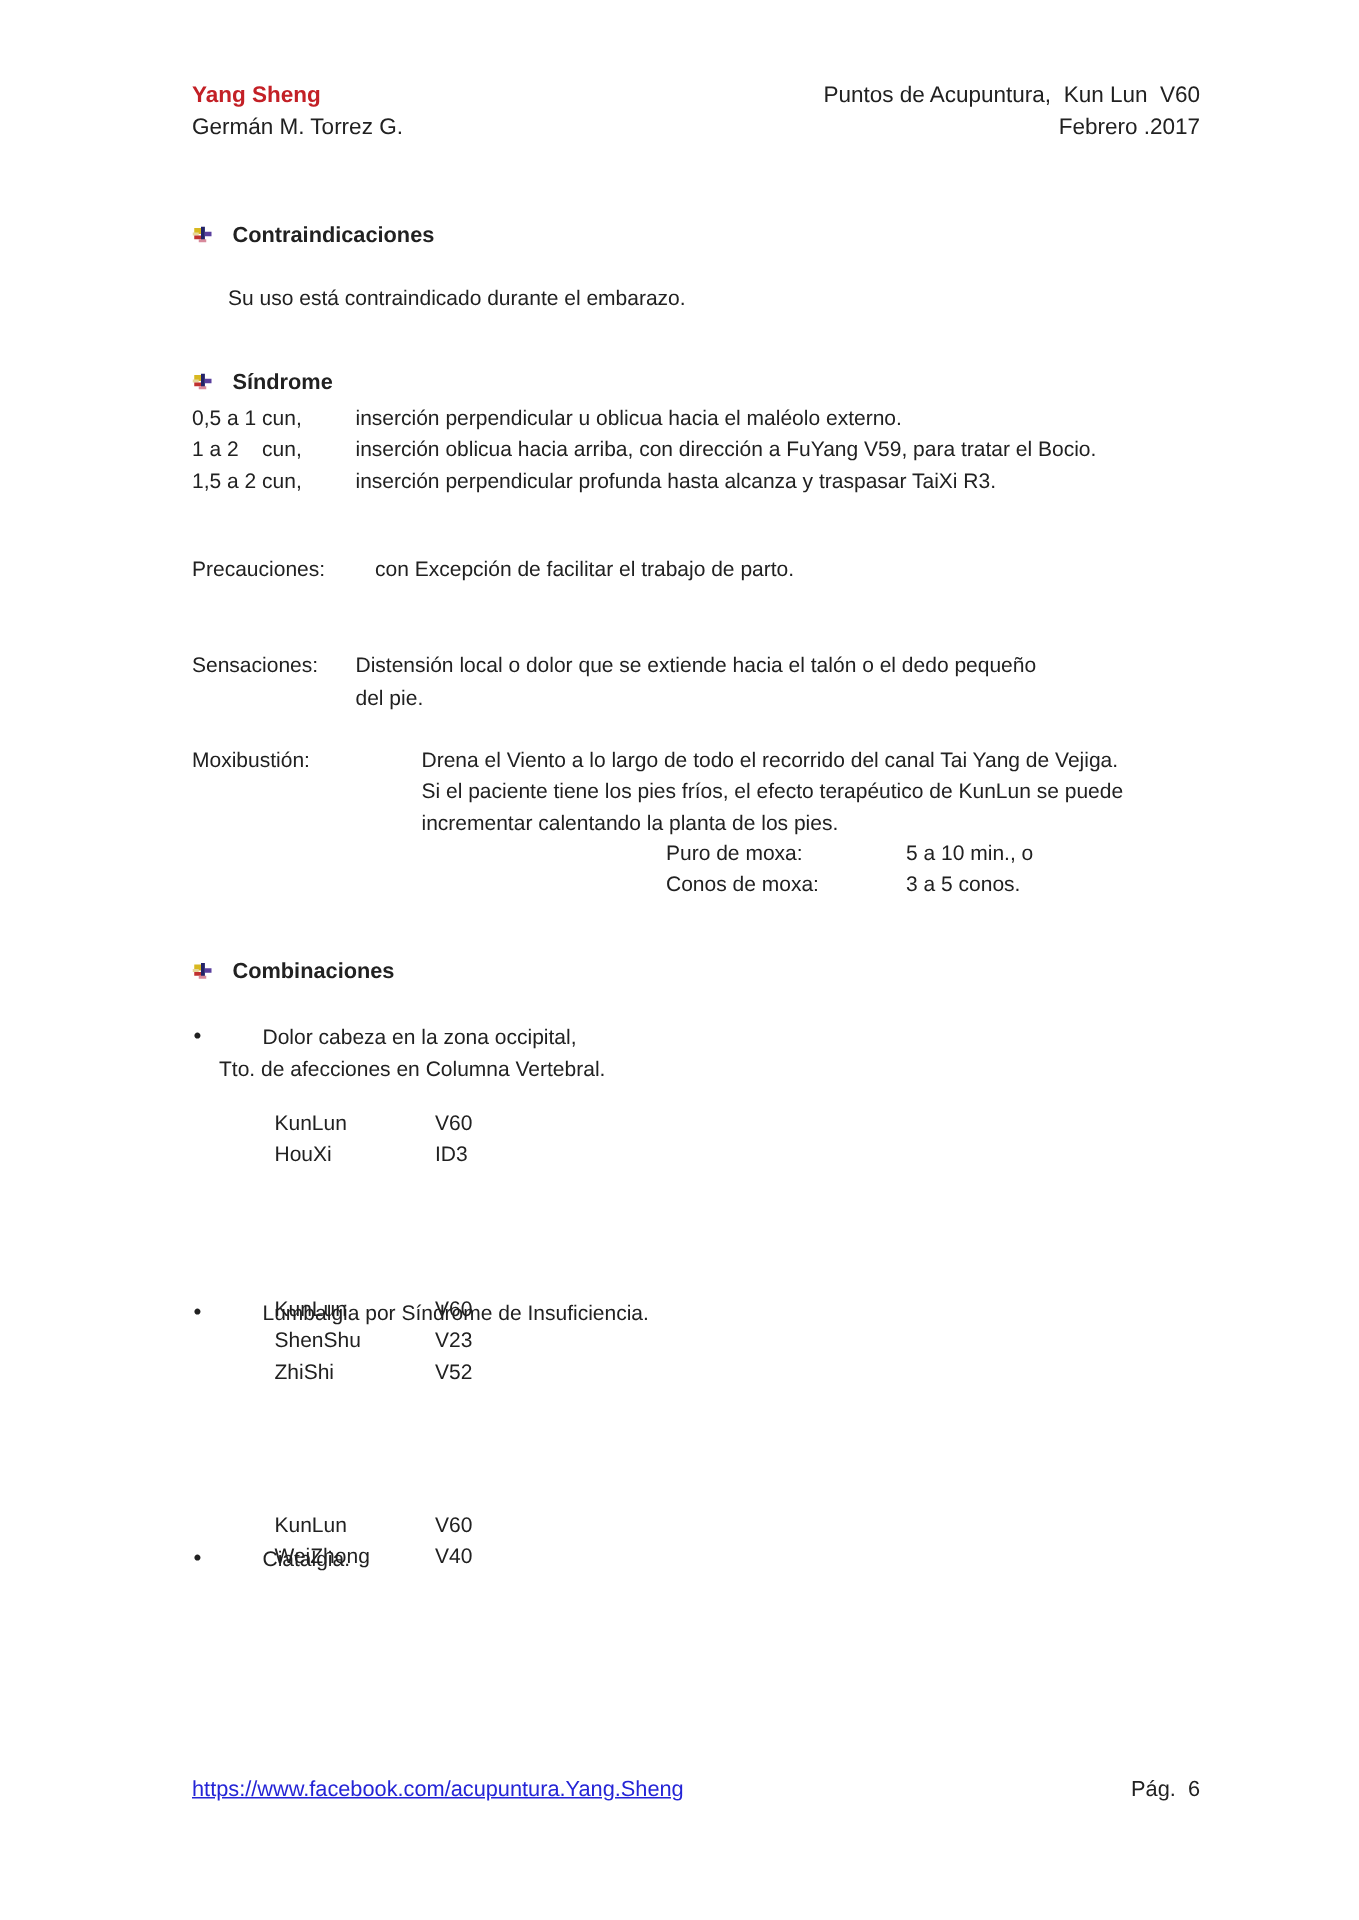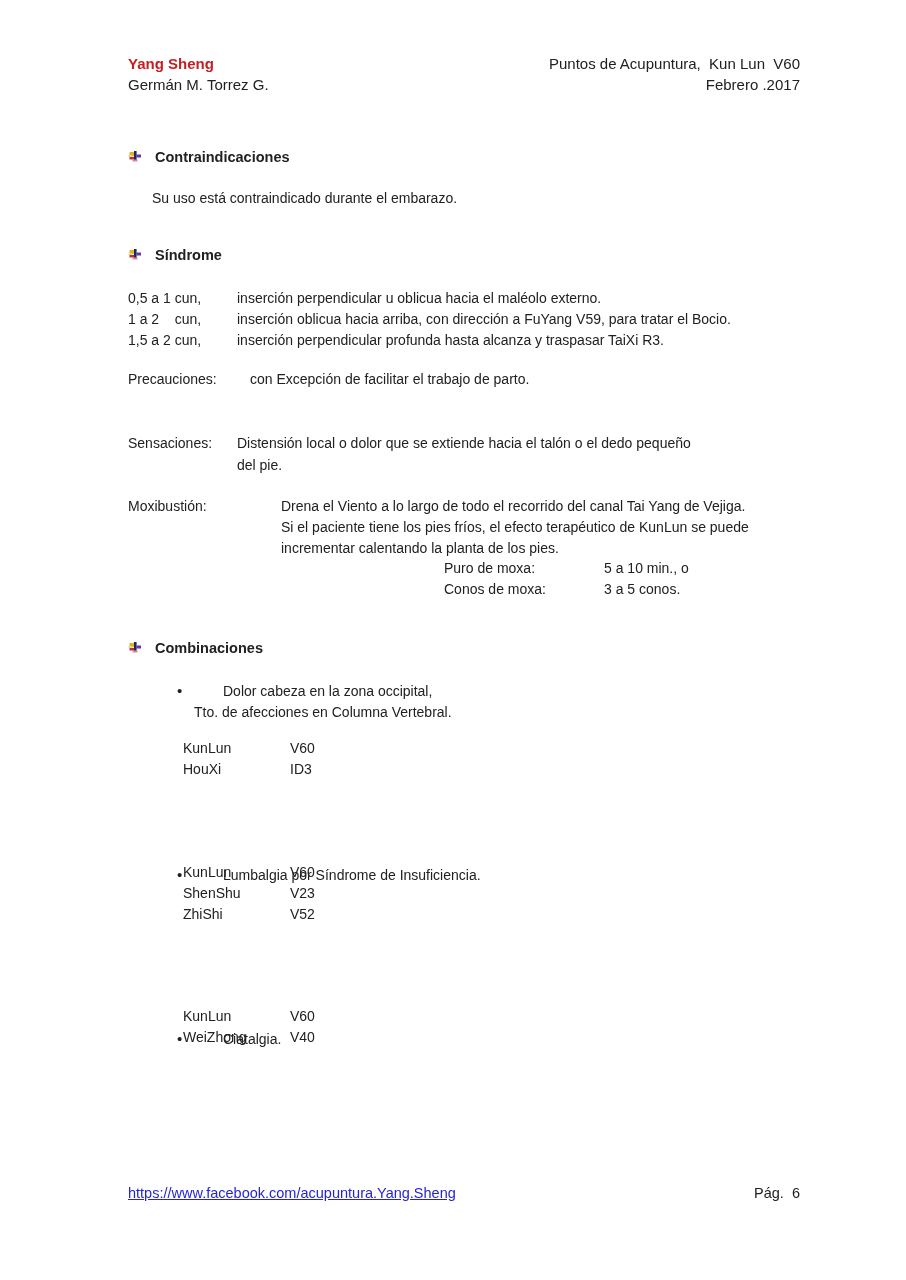--- a/index.html
+++ b/index.html
@@ -6,21 +6,20 @@
   html,body { background:#ffffff; }
   .page {
     position:relative;
     width:906px; height:1280px;
     background:#ffffff;
     font-family:"Liberation Sans", sans-serif;
     font-size:14px;
     line-height:21px;
     color:var(--text, #212121);
     overflow:hidden;
-    padding-left:48px;
   }
   .abs { position:absolute; left:128px; right:106px; }
   .nowrap { white-space:nowrap;margin-left:24px; }
 
   
   .hdr-row { display:flex; justify-content:space-between; font-size:15px; line-height:21px; }
   .brand { font-weight:bold; color:var(--brand-red, #c32026); }
   .doc-title { font-weight:normal; white-space:pre; }
 
   
@@ -91,21 +90,21 @@
       <rect x="1" y="1" width="5" height="4" fill="#d8b820"></rect>
       <rect x="0" y="4" width="4" height="2" fill="#e6d79c"></rect>
       <rect x="5.5" y="0" width="2.6" height="9.5" fill="#232368"></rect>
       <rect x="8" y="3.5" width="4.5" height="3" fill="#5a3f9e"></rect>
       <rect x="1" y="6" width="4.5" height="2.5" fill="#c03030"></rect>
       <rect x="4" y="8.5" width="5" height="2" fill="#d88a9c"></rect>
     </svg>
     <span class="sec-label">Síndrome</span>
   </div>
 
-  <div class="abs" style="top:288px;">
+  <div class="abs" style="top:268px;">
     <div class="depth-row">
       <span class="depth-label">0,5 a 1 cun,</span>
       <span class="depth-text">inserción perpendicular u oblicua hacia el maléolo externo.</span>
     </div>
     <div class="depth-row">
       <span class="depth-label">1 a 2    cun,</span>
       <span class="depth-text">inserción oblicua hacia arriba, con dirección a FuYang V59, para tratar el Bocio.</span>
     </div>
     <div class="depth-row">
       <span class="depth-label">1,5 a 2 cun,</span>

